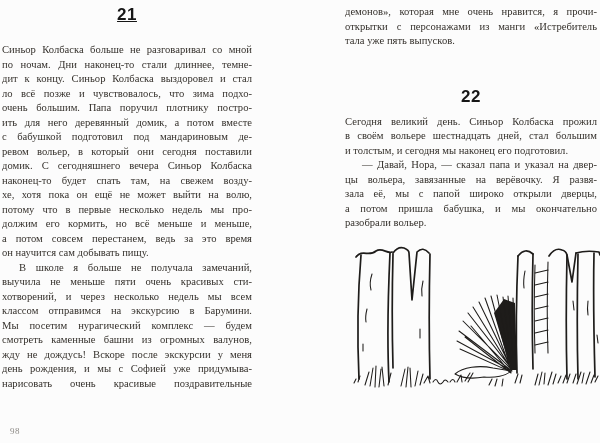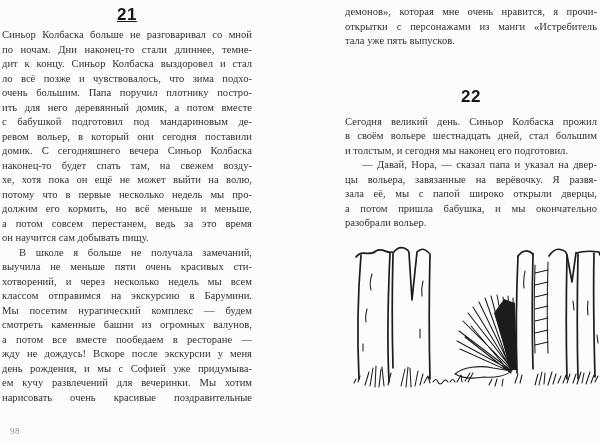--- a/index.html
+++ b/index.html
@@ -10,21 +10,21 @@
     color:#35312c;
   }
   .page-col{position:absolute;}
   #left-page{left:2px;top:5px;width:250px;}
   #right-page{left:345px;top:5px;width:252px;}
   .chapter-heading{
     font-family:"Liberation Sans","DejaVu Sans",sans-serif;
     font-weight:700;font-size:17px;line-height:20px;
     text-align:center;color:#161616;letter-spacing:.5px;
   }
-  #left-page .chapter-heading{margin-bottom:3px;text-decoration:underline;}
+  #left-page .chapter-heading{margin-bottom:18px;text-decoration:underline;}
   #right-page .chapter-heading{margin-top:38px;margin-bottom:8px;}
   .para{margin:0;}
   .line{
     font-size:10.6px;line-height:14.5px;white-space:nowrap;
     text-align:justify;text-align-last:justify;
   }
   .line.last{text-align-last:left;}
   .line.indent{text-indent:17px;}
   #page-number{
     position:absolute;left:1px;top:426px;
@@ -61,24 +61,22 @@
           <div class="line">а потом совсем перестанем, ведь за это время</div>
           <div class="line last">он научится сам добывать пищу.</div>
         </div>
         <div class="para">
           <div class="line indent">В школе я больше не получала замечаний,</div>
           <div class="line">выучила не меньше пяти очень красивых сти-</div>
           <div class="line">хотворений, и через несколько недель мы всем</div>
           <div class="line">классом отправимся на экскурсию в Барумини.</div>
           <div class="line">Мы посетим нурагический комплекс — будем</div>
           <div class="line">смотреть каменные башни из огромных валунов,</div>
-          <div class="line">а потом все вместе пообедаем в ресторане —</div>
           <div class="line">жду не дождусь! Вскоре после экскурсии у меня</div>
           <div class="line">день рождения, и мы с Софией уже придумыва-</div>
-          <div class="line">ем кучу развлечений для вечеринки. Мы хотим</div>
           <div class="line">нарисовать очень красивые поздравительные</div>
         </div>
       </div>
   </div>
 
   <div id="page-number">98</div>
 
   <div id="right-page" class="page-col">
     <div id="right-continuation">
         <div class="para">

